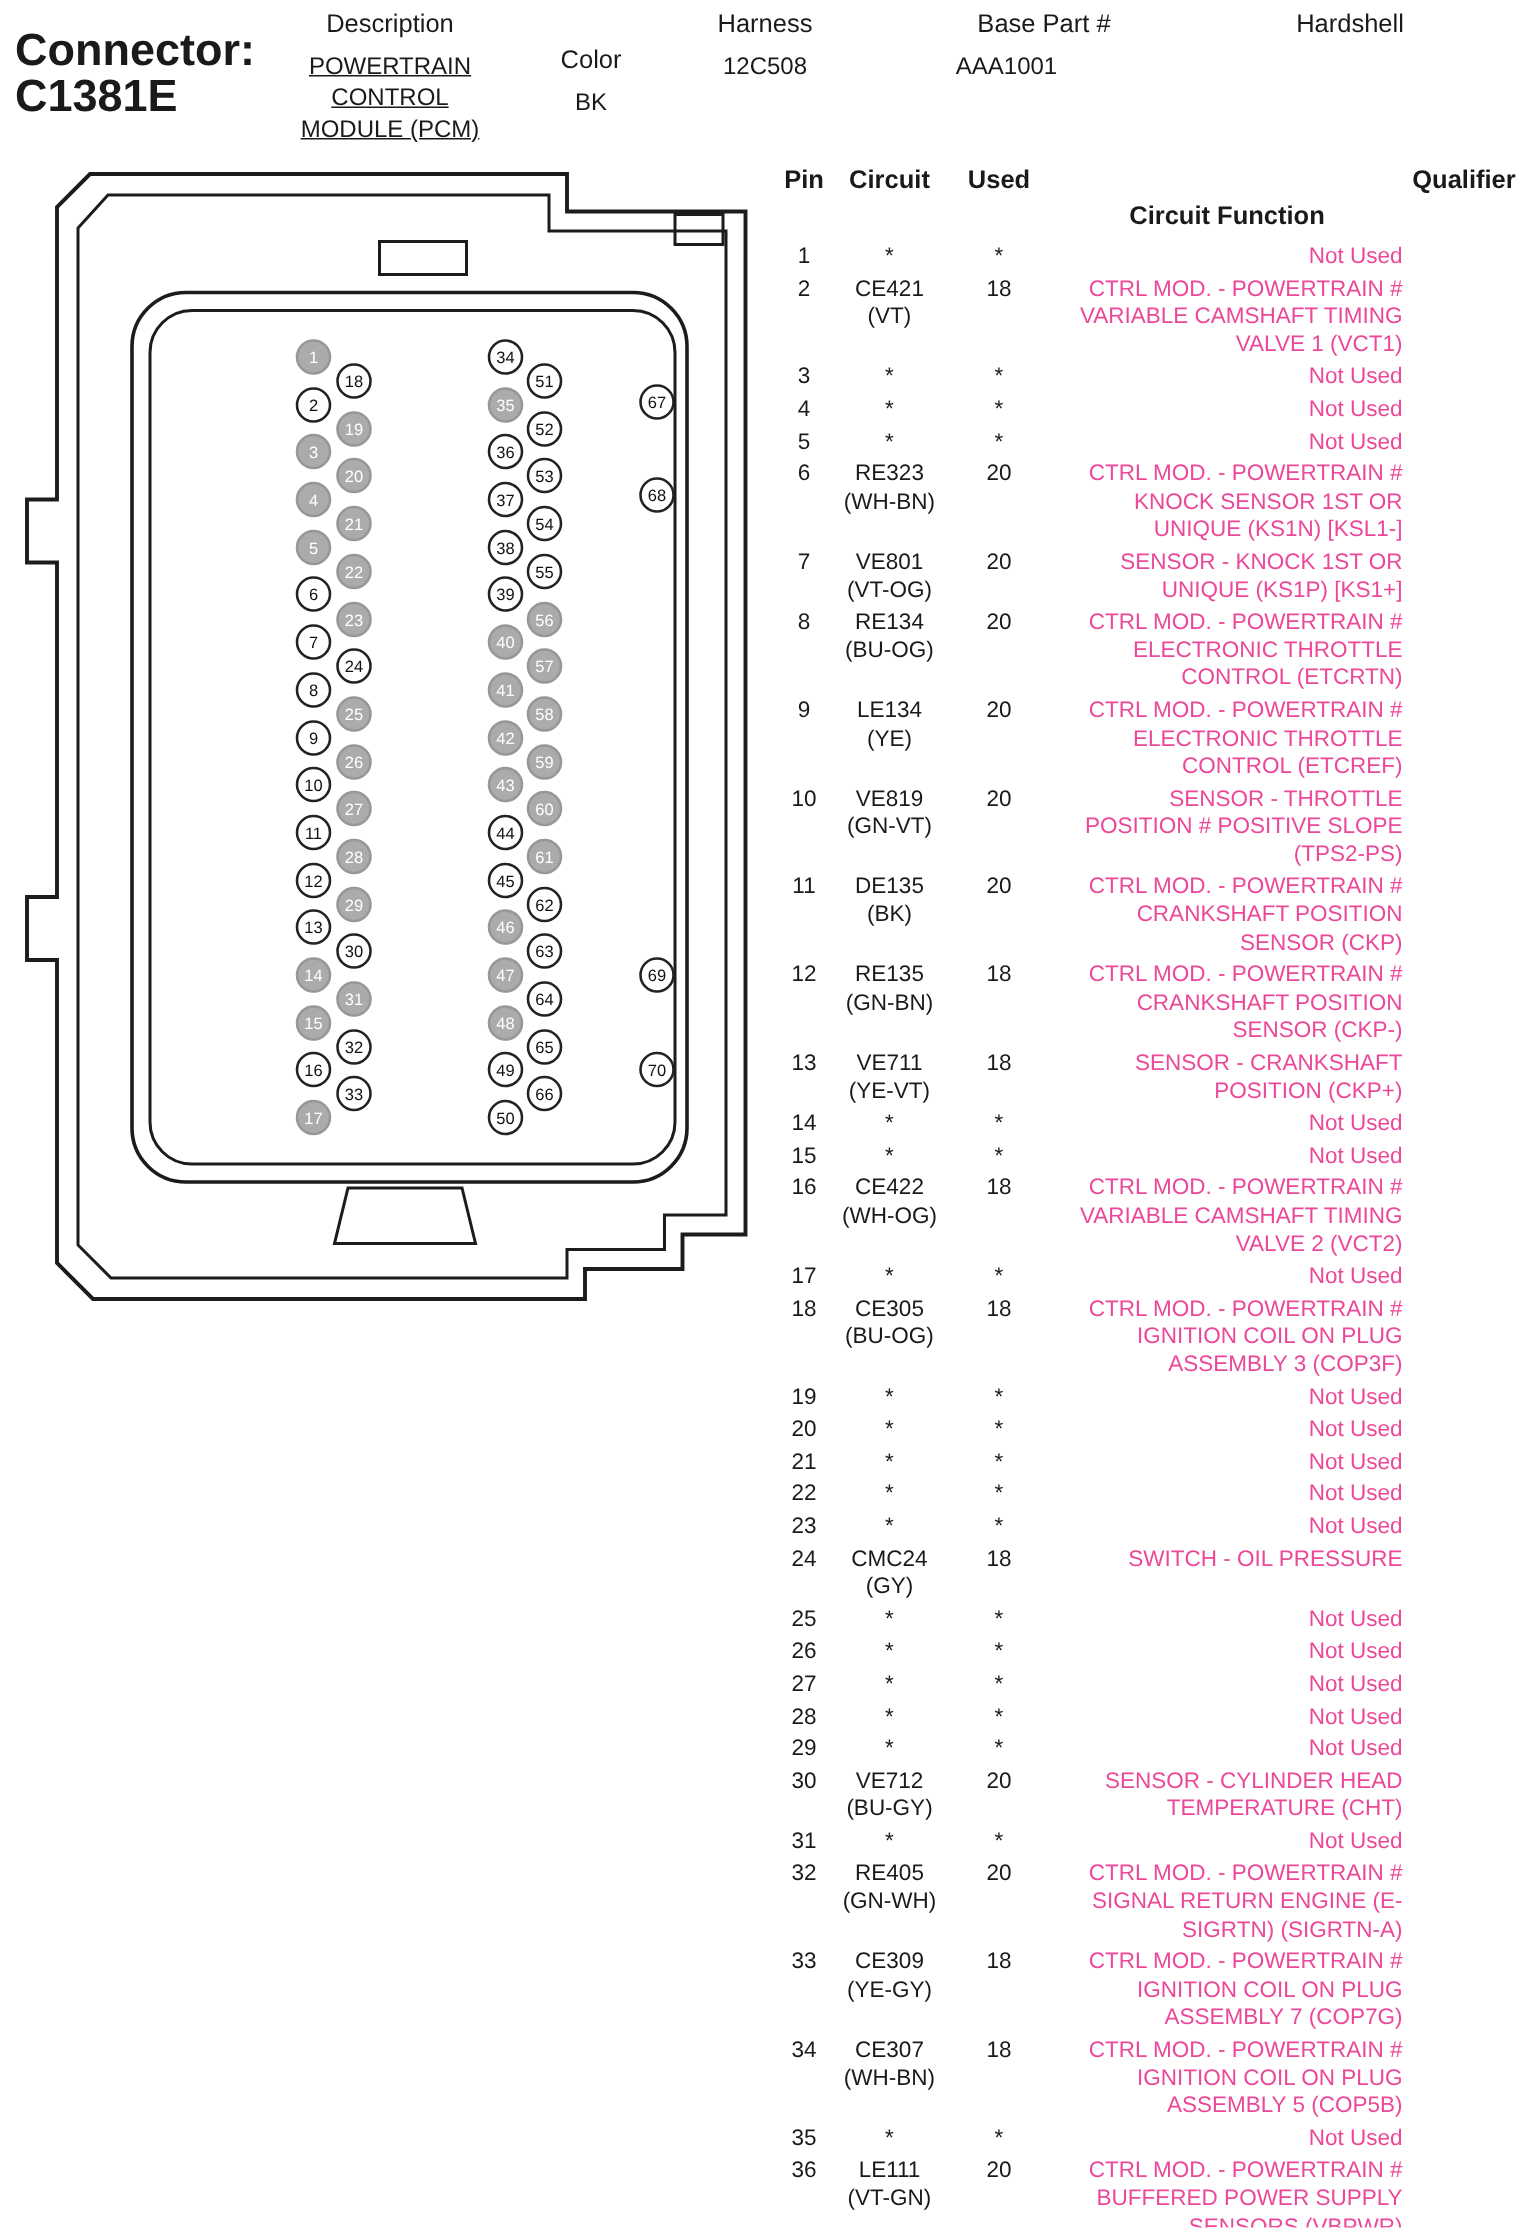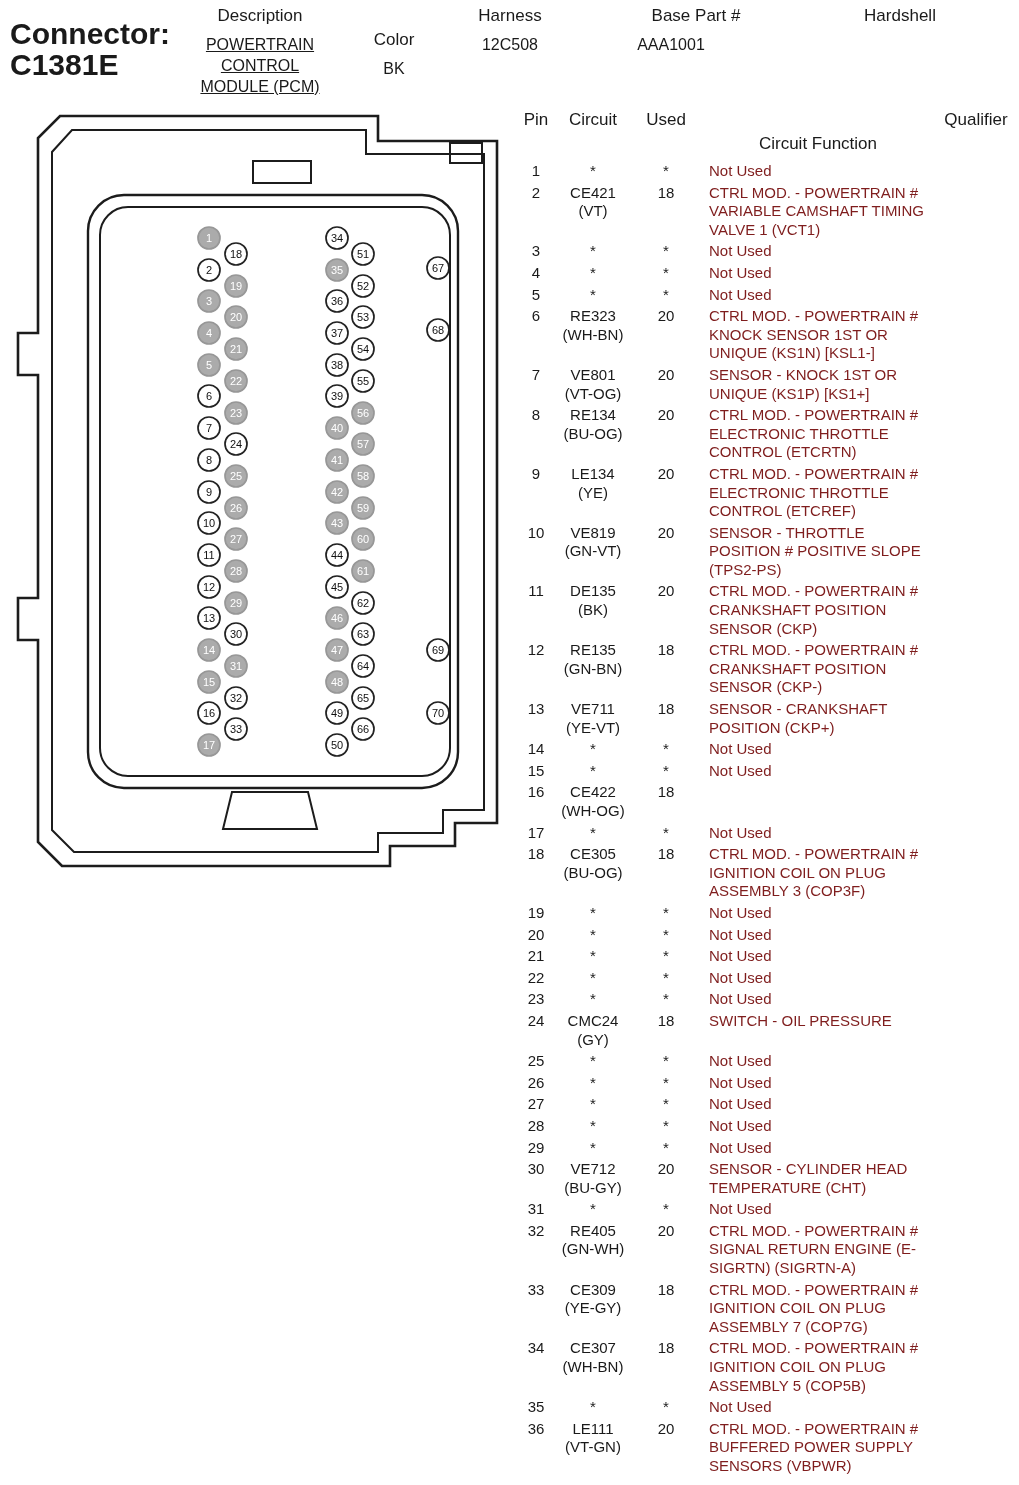--- a/index.html
+++ b/index.html
@@ -21,29 +21,29 @@
   .basepart-label{left:628px;top:6px;width:136px;}
   .basepart-value{left:603px;top:34px;width:136px;}
   .hardshell-label{left:838px;top:6px;width:124px;}
   
   .pin-table{left:517px;top:110px;width:500px;}
   .t-head,.t-row{
     display:grid;
     grid-template-columns:38px 76px 70px 234px 82px;
     align-items:start;
   }
-  .t-head{font-size:17px;font-weight:normal;margin-bottom:8px;}
+  .t-head{font-size:17px;font-weight:bold;margin-bottom:8px;}
   .th{text-align:center;}
   .th-func{text-align:center;margin-top:24px;}
   .t-row{margin-bottom:3px;}
   .t-row > div{font-size:15px;line-height:18.6px;}
   .c-pin{text-align:center;}
   .c-circuit{text-align:center;}
   .c-gauge{text-align:center;}
-  .c-func{text-align:left;padding-left:8px;color:#7f1d1d;}
+  .c-func{text-align:right;padding-left:8px;color:#ec4899;}
   .c-qual{text-align:center;}
   
   .connector-svg{left:8px;top:105px;}
   .outline{fill:none;stroke:#1c1c1c;}
 </style>
 </head>
 <body>
 
 <div class="abs connector-block">
   <div>Connector:</div>
@@ -509,20 +509,21 @@
         <div class="c-func">Not Used</div>
         <div class="c-qual"></div>
       </div>
       <div class="t-row">
         <div class="c-pin">16</div>
         <div class="c-circuit">
           <div>CE422</div>
           <div>(WH-OG)</div>
         </div>
         <div class="c-gauge">18</div>
+        <div class="c-func">CTRL MOD. - POWERTRAIN # VARIABLE CAMSHAFT TIMING VALVE 2 (VCT2)</div>
         <div class="c-qual"></div>
       </div>
       <div class="t-row">
         <div class="c-pin">17</div>
         <div class="c-circuit">
           <div>*</div>
         </div>
         <div class="c-gauge">*</div>
         <div class="c-func">Not Used</div>
         <div class="c-qual"></div>

